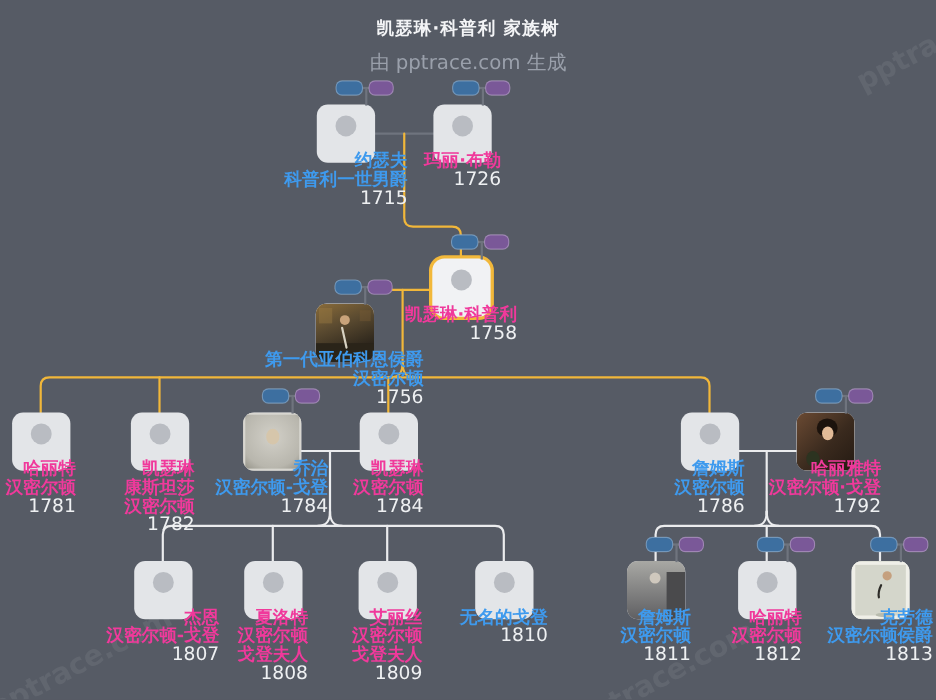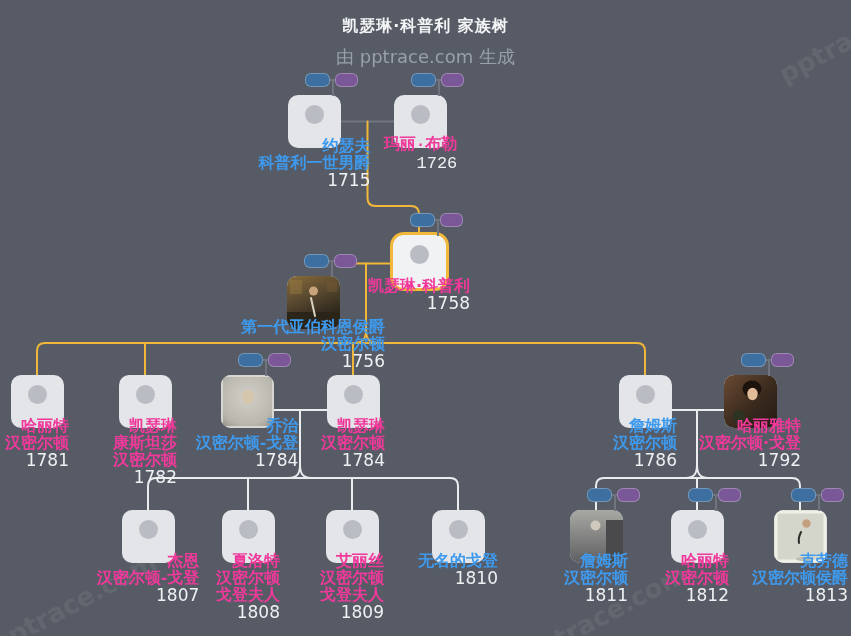--- a/index.html
+++ b/index.html
@@ -171,21 +171,21 @@
           </svg>
         </div>
       <div class="labels">
         <div class="nm">
             <div>约瑟夫</div>
             <div>科普利一世男爵</div>
           </div>
         <div class="yr">1715</div>
       </div>
     </div>
-      <div class="person female" style="left: 394px; top: 95px; font-family: Liberation Mono, monospace;">
+      <div class="person female" style="left: 394px; top: 95px;">
       <div class="pills">
         <span class="stub"></span>
         <span class="pill pill-b"></span>
         <span class="pill pill-p"></span>
       </div>
       <div class="avatar">
           <svg class="pic" viewBox="0 0 53 53">
             <use href="#p-default"></use>
           </svg>
         </div>

